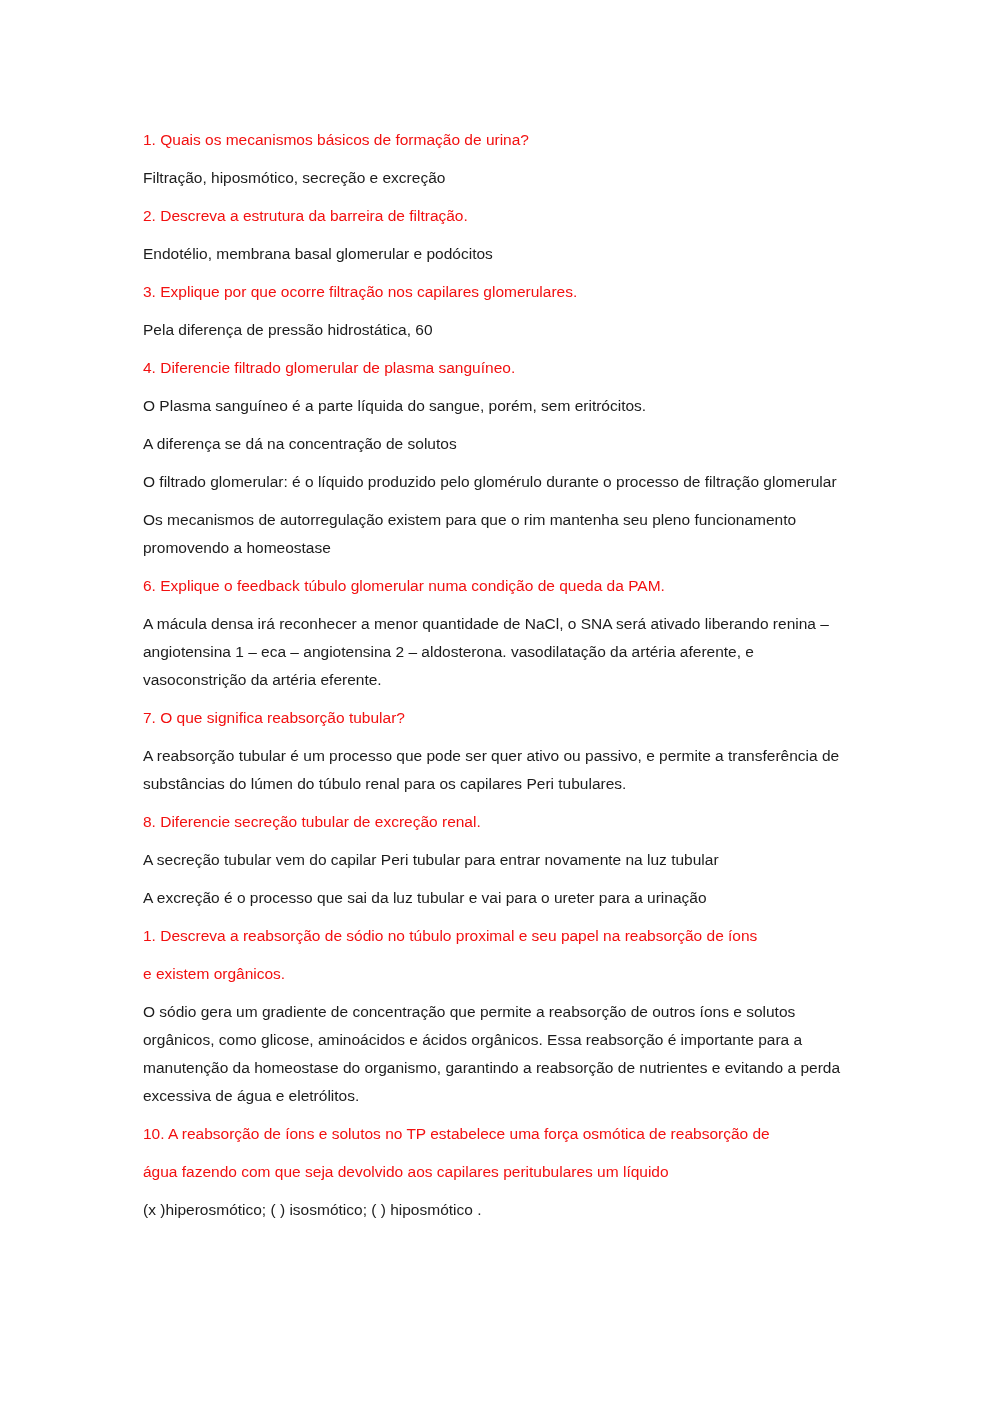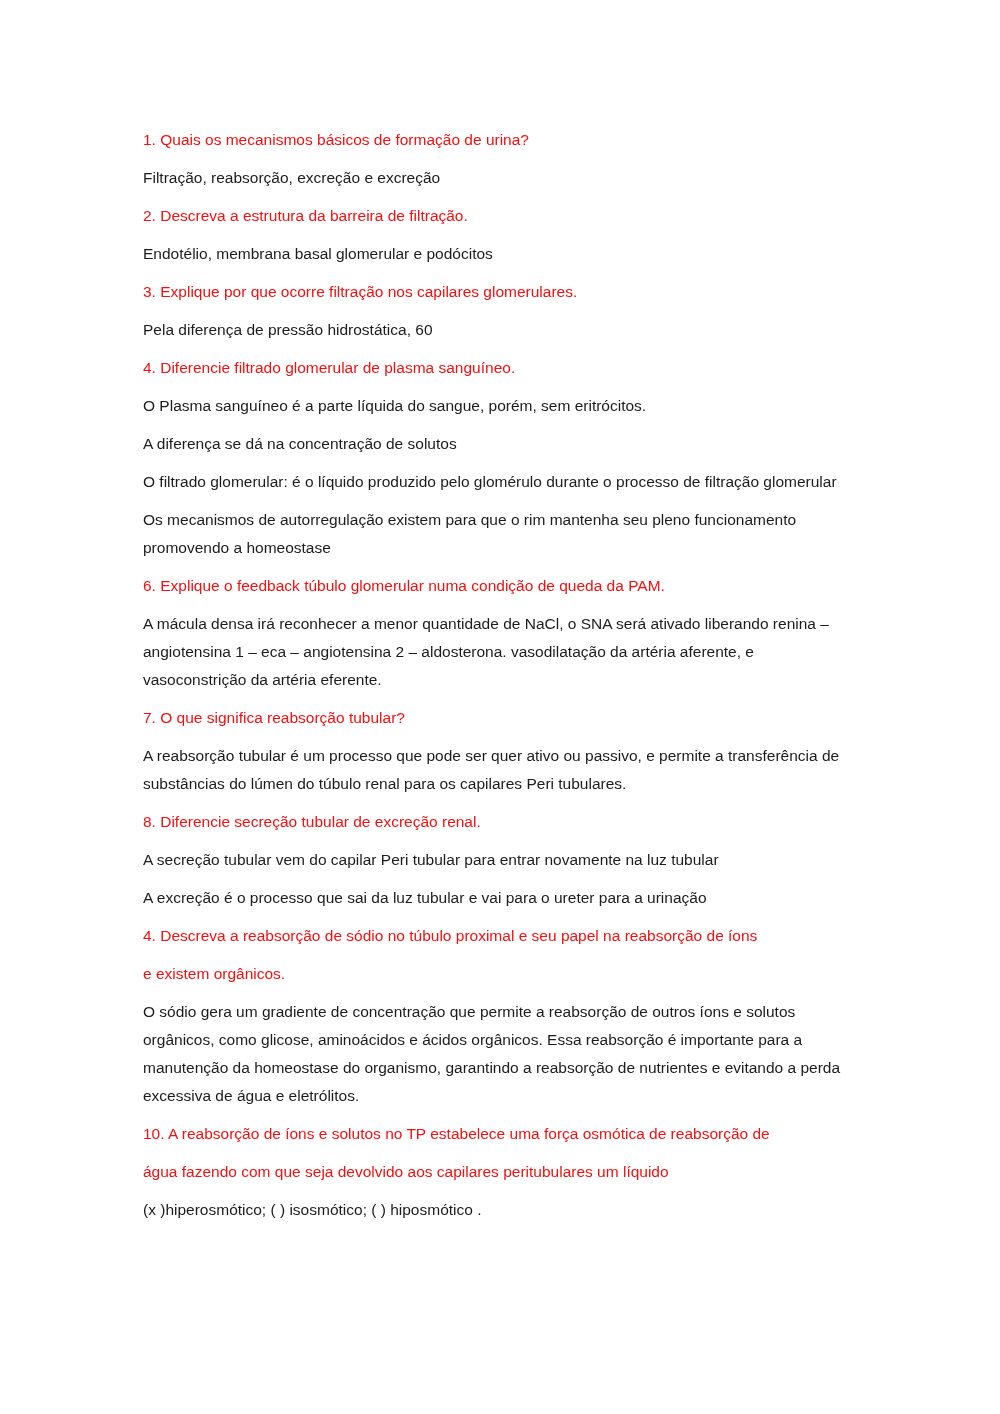--- a/index.html
+++ b/index.html
@@ -30,37 +30,37 @@
   .doc-body p.answer {
     color: var(--text-color, #1c1c1c);
   }
 </style>
 </head>
 <body style="background: rgb(255, 255, 255);">
 
 <div class="page">
   <div class="doc-body">
       <p class="question">1. Quais os mecanismos básicos de formação de urina?</p>
-      <p class="answer">Filtração, reabsorção, excreção e excreção</p>
+      <p class="answer">Filtração, hiposmótico, secreção e excreção</p>
       <p class="question">2. Descreva a estrutura da barreira de filtração.</p>
       <p class="answer">Endotélio, membrana basal glomerular e podócitos</p>
       <p class="question">3. Explique por que ocorre filtração nos capilares glomerulares.</p>
       <p class="answer">Pela diferença de pressão hidrostática, 60</p>
       <p class="question">4. Diferencie filtrado glomerular de plasma sanguíneo.</p>
       <p class="answer">O Plasma sanguíneo é a parte líquida do sangue, porém, sem eritrócitos.</p>
       <p class="answer">A diferença se dá na concentração de solutos</p>
       <p class="answer">O filtrado glomerular: é o líquido produzido pelo glomérulo durante o processo de filtração glomerular</p>
       <p class="answer">Os mecanismos de autorregulação existem para que o rim mantenha seu pleno funcionamento promovendo a homeostase</p>
       <p class="question">6. Explique o feedback túbulo glomerular numa condição de queda da PAM.</p>
       <p class="answer">A mácula densa irá reconhecer a menor quantidade de NaCl, o SNA será ativado liberando renina – angiotensina 1 – eca – angiotensina 2 – aldosterona. vasodilatação da artéria aferente, e vasoconstrição da artéria eferente.</p>
       <p class="question">7. O que significa reabsorção tubular?</p>
       <p class="answer">A reabsorção tubular é um processo que pode ser quer ativo ou passivo, e permite a transferência de substâncias do lúmen do túbulo renal para os capilares Peri tubulares.</p>
       <p class="question">8. Diferencie secreção tubular de excreção renal.</p>
       <p class="answer">A secreção tubular vem do capilar Peri tubular para entrar novamente na luz tubular</p>
       <p class="answer">A excreção é o processo que sai da luz tubular e vai para o ureter para a urinação</p>
-      <p class="question">4. Descreva a reabsorção de sódio no túbulo proximal e seu papel na reabsorção de íons</p>
+      <p class="question">1. Descreva a reabsorção de sódio no túbulo proximal e seu papel na reabsorção de íons</p>
       <p class="question">e existem orgânicos.</p>
       <p class="answer">O sódio gera um gradiente de concentração que permite a reabsorção de outros íons e solutos orgânicos, como glicose, aminoácidos e ácidos orgânicos. Essa reabsorção é importante para a manutenção da homeostase do organismo, garantindo a reabsorção de nutrientes e evitando a perda excessiva de água e eletrólitos.</p>
       <p class="question">10. A reabsorção de íons e solutos no TP estabelece uma força osmótica de reabsorção de</p>
       <p class="question">água fazendo com que seja devolvido aos capilares peritubulares um líquido</p>
       <p class="answer">(x )hiperosmótico; ( ) isosmótico; ( ) hiposmótico .</p>
     </div>
 </div>
 
 </body></html>

